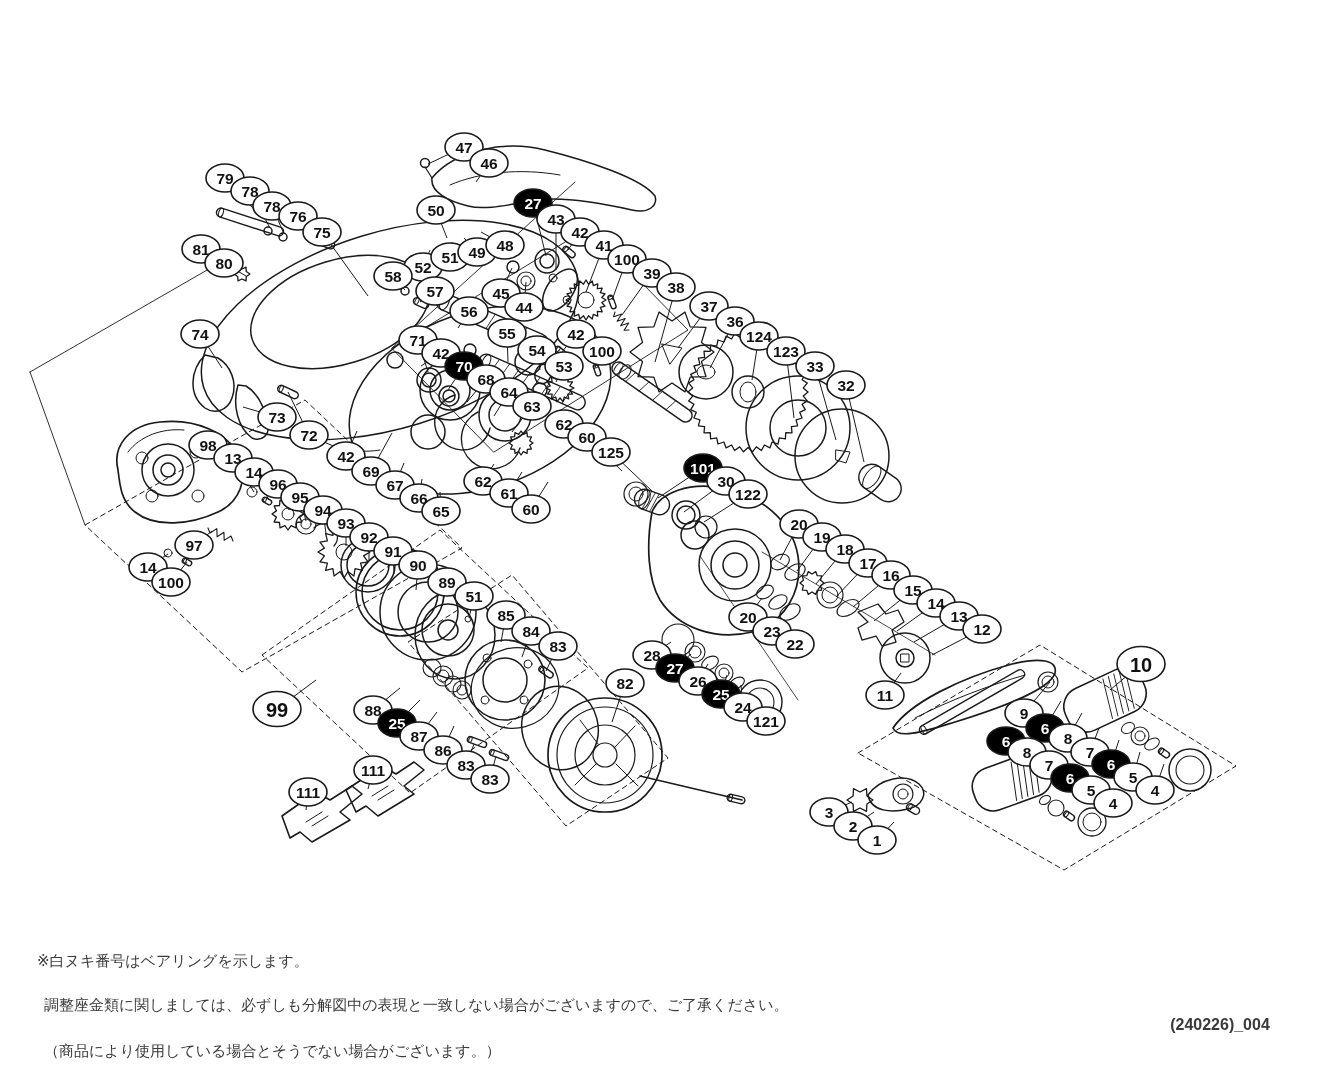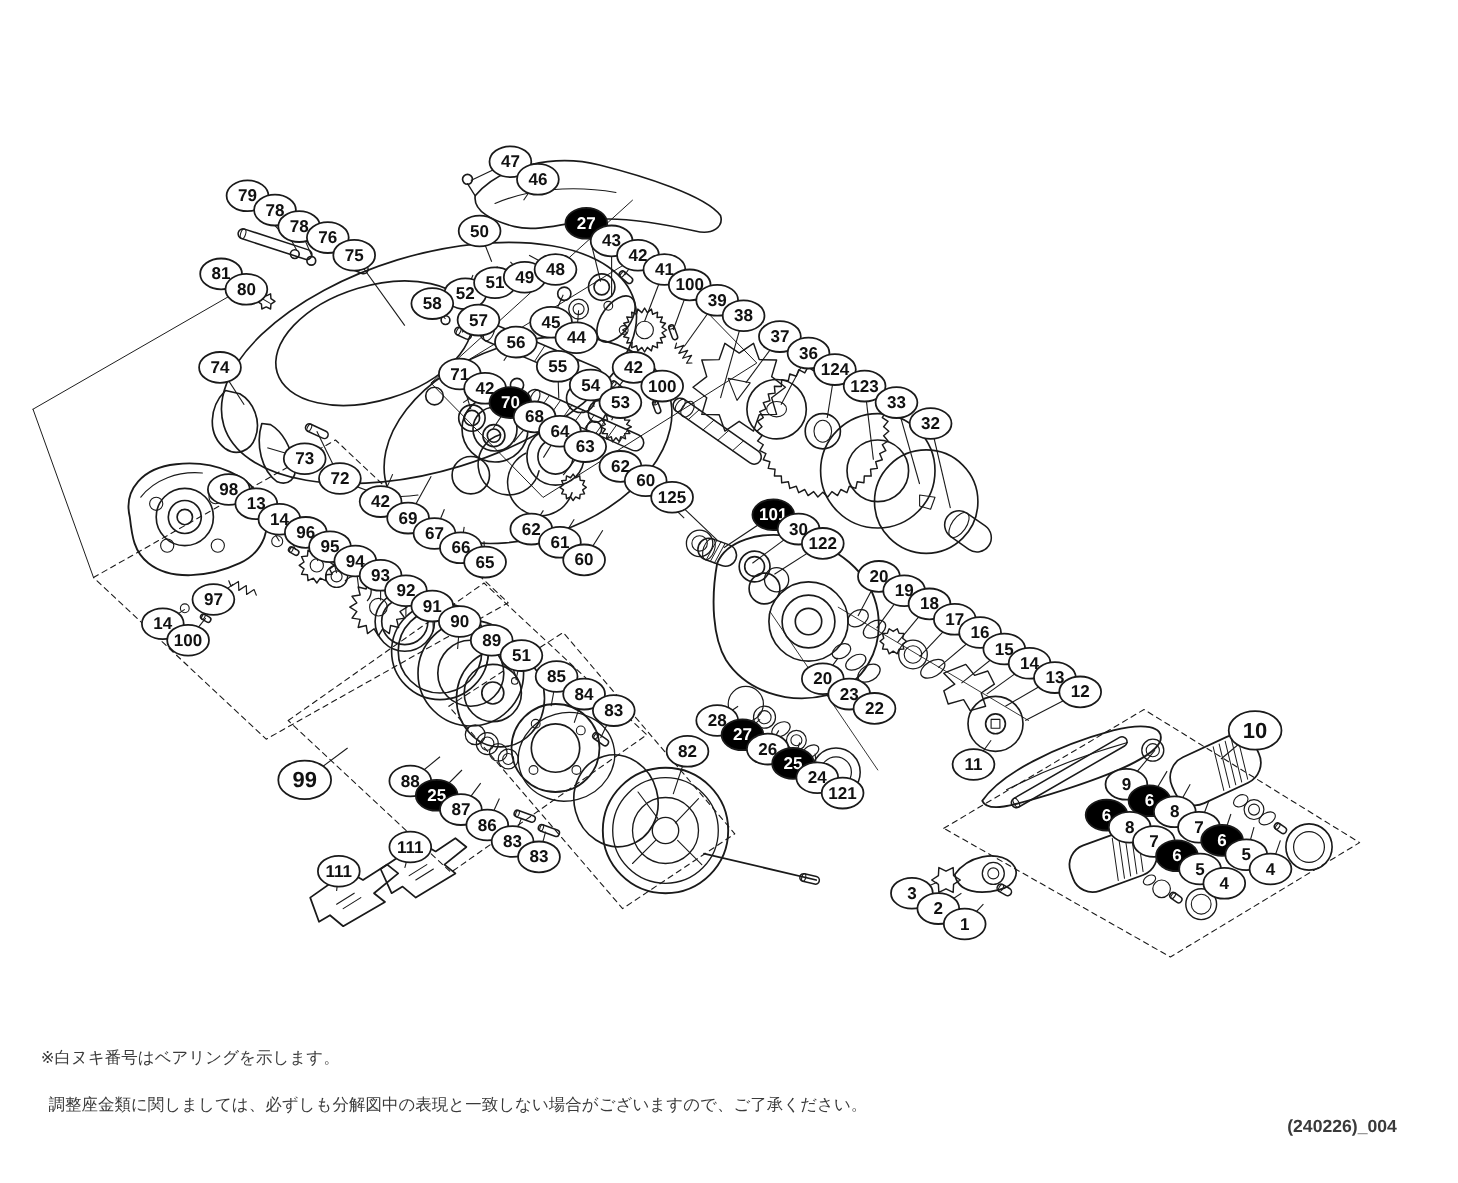--- a/index.html
+++ b/index.html
@@ -944,15 +944,15 @@
         </g>
         <g>
           <ellipse cx="877" cy="840" rx="19" ry="14" fill="#ffffff" stroke="#1a1a1a" stroke-width="1.6"></ellipse>
           <text x="877" y="840.5" text-anchor="middle" dominant-baseline="central" fill="#111111" font-family="&quot;Liberation Sans&quot;,&quot;DejaVu Sans&quot;,sans-serif" font-size="15.5" font-weight="bold">1</text>
         </g>
       </g>
   </svg>
 
   <div class="note-line1">※白ヌキ番号はベアリングを示します。</div>
   <div class="note-para"><span>調整座金類に関しましては、必ずしも分解図中の表現と一致しない場合がございますので、ご了承ください。</span><br>
-    </div>
+    <span>（商品により使用している場合とそうでない場合がございます。）</span></div>
   <div class="doc-code">(240226)_004</div>
 </div>
 
 </body></html>

